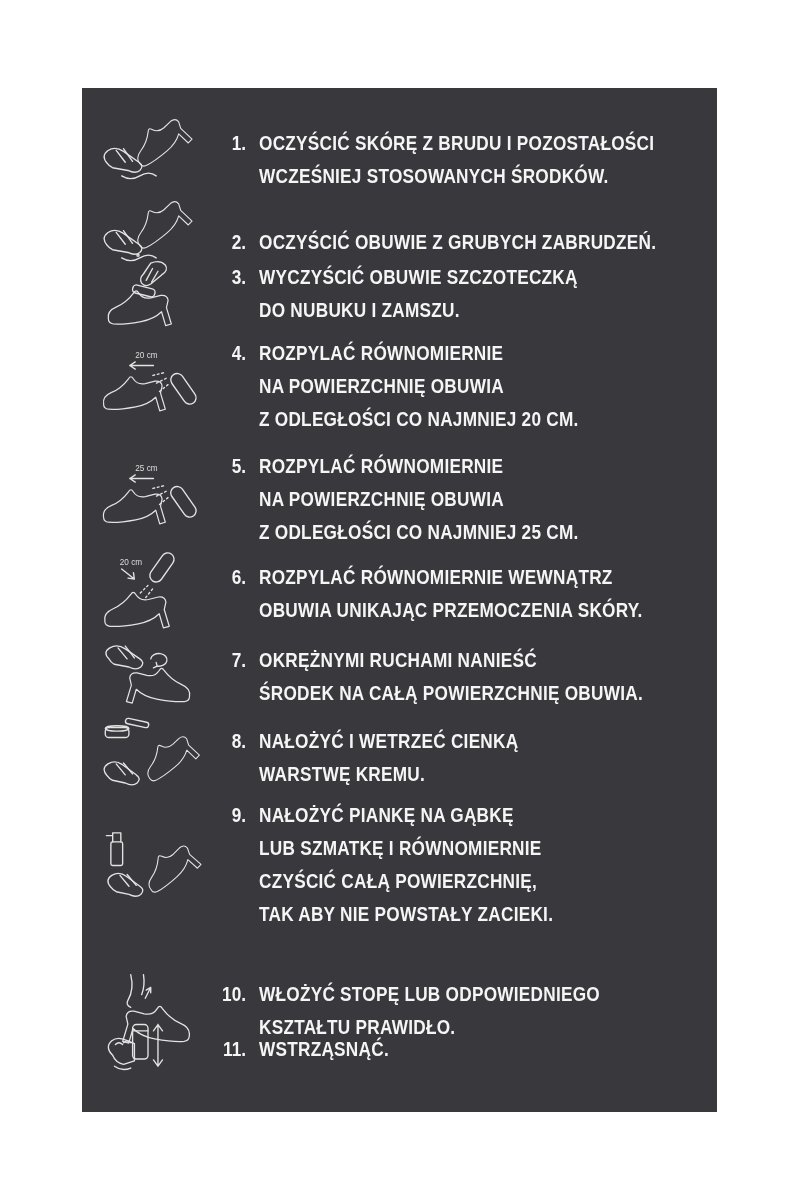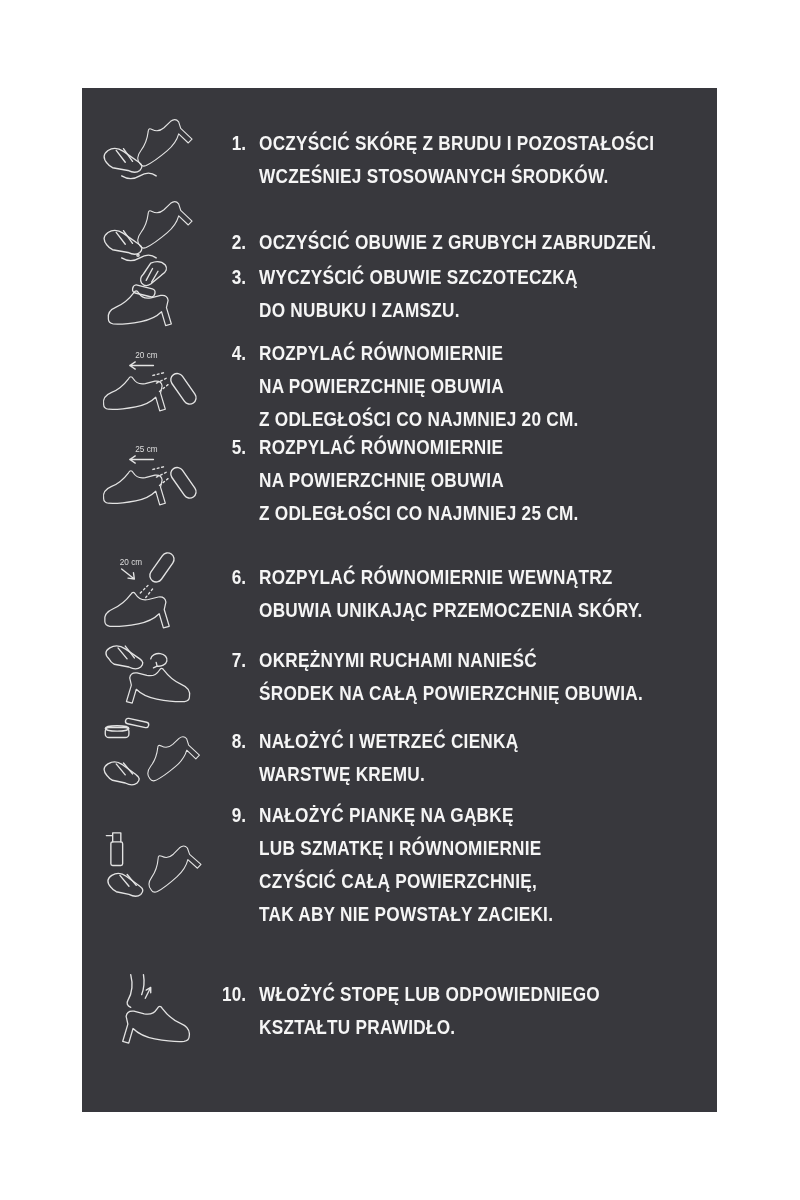--- a/index.html
+++ b/index.html
@@ -158,21 +158,21 @@
     <div class="body">
       <div class="num">4.</div>
       <div class="text">
         <div>ROZPYLAĆ RÓWNOMIERNIE</div>
         <div>NA POWIERZCHNIĘ OBUWIA</div>
         <div>Z ODLEGŁOŚCI CO NAJMNIEJ 20 CM.</div>
       </div>
     </div>
   </div>
 
-  <div class="row" style="top:336px;height:112px">
+  <div class="row" style="top:355px;height:112px">
     <div class="icon-cell">
       <svg class="ico" width="102" height="80" viewBox="0 0 112 85">
         <text class="ico-label" x="42" y="12">25 cm</text>
         <path d="M36 20 L62 20 M36 20 L42 16 M36 20 L42 24"></path>
         <g transform="translate(2,24) scale(0.88)">
             <use href="#pump"></use>
           </g>
         <g transform="translate(84,30) rotate(-35)">
             <rect x="-7" y="0" width="14" height="38" rx="7"></rect>
           </g>
@@ -290,14 +290,31 @@
     </div>
     <div class="body">
       <div class="num">10.</div>
       <div class="text">
         <div>WŁOŻYĆ STOPĘ LUB ODPOWIEDNIEGO</div>
         <div>KSZTAŁTU PRAWIDŁO.</div>
       </div>
     </div>
   </div>
 
+  <div class="row" style="top:925px;height:72px">
+    <div class="icon-cell">
+      <svg class="ico" width="96" height="72" viewBox="0 0 106 78">
+        <rect x="36" y="12" width="17" height="38" rx="4"></rect>
+        <line x1="36" y1="19" x2="53" y2="19"></line>
+        <path d="M14 46 Q5 37 13 30 Q19 25 28 29 L38 33 L38 52 L26 56 Q17 54 14 46 Z"></path>
+        <path d="M17 34 q4 -4 8 0 M26 32 q4 -4 8 0 M16 58 Q24 64 34 60"></path>
+        <path d="M64 12 V58 M64 12 L59 19 M64 12 L69 19 M64 58 L59 51 M64 58 L69 51"></path>
+      </svg>
+    </div>
+    <div class="body">
+      <div class="num">11.</div>
+      <div class="text">
+        <div>WSTRZĄSNĄĆ.</div>
+      </div>
+    </div>
+  </div>
 
 </div>
 
 </body></html>

